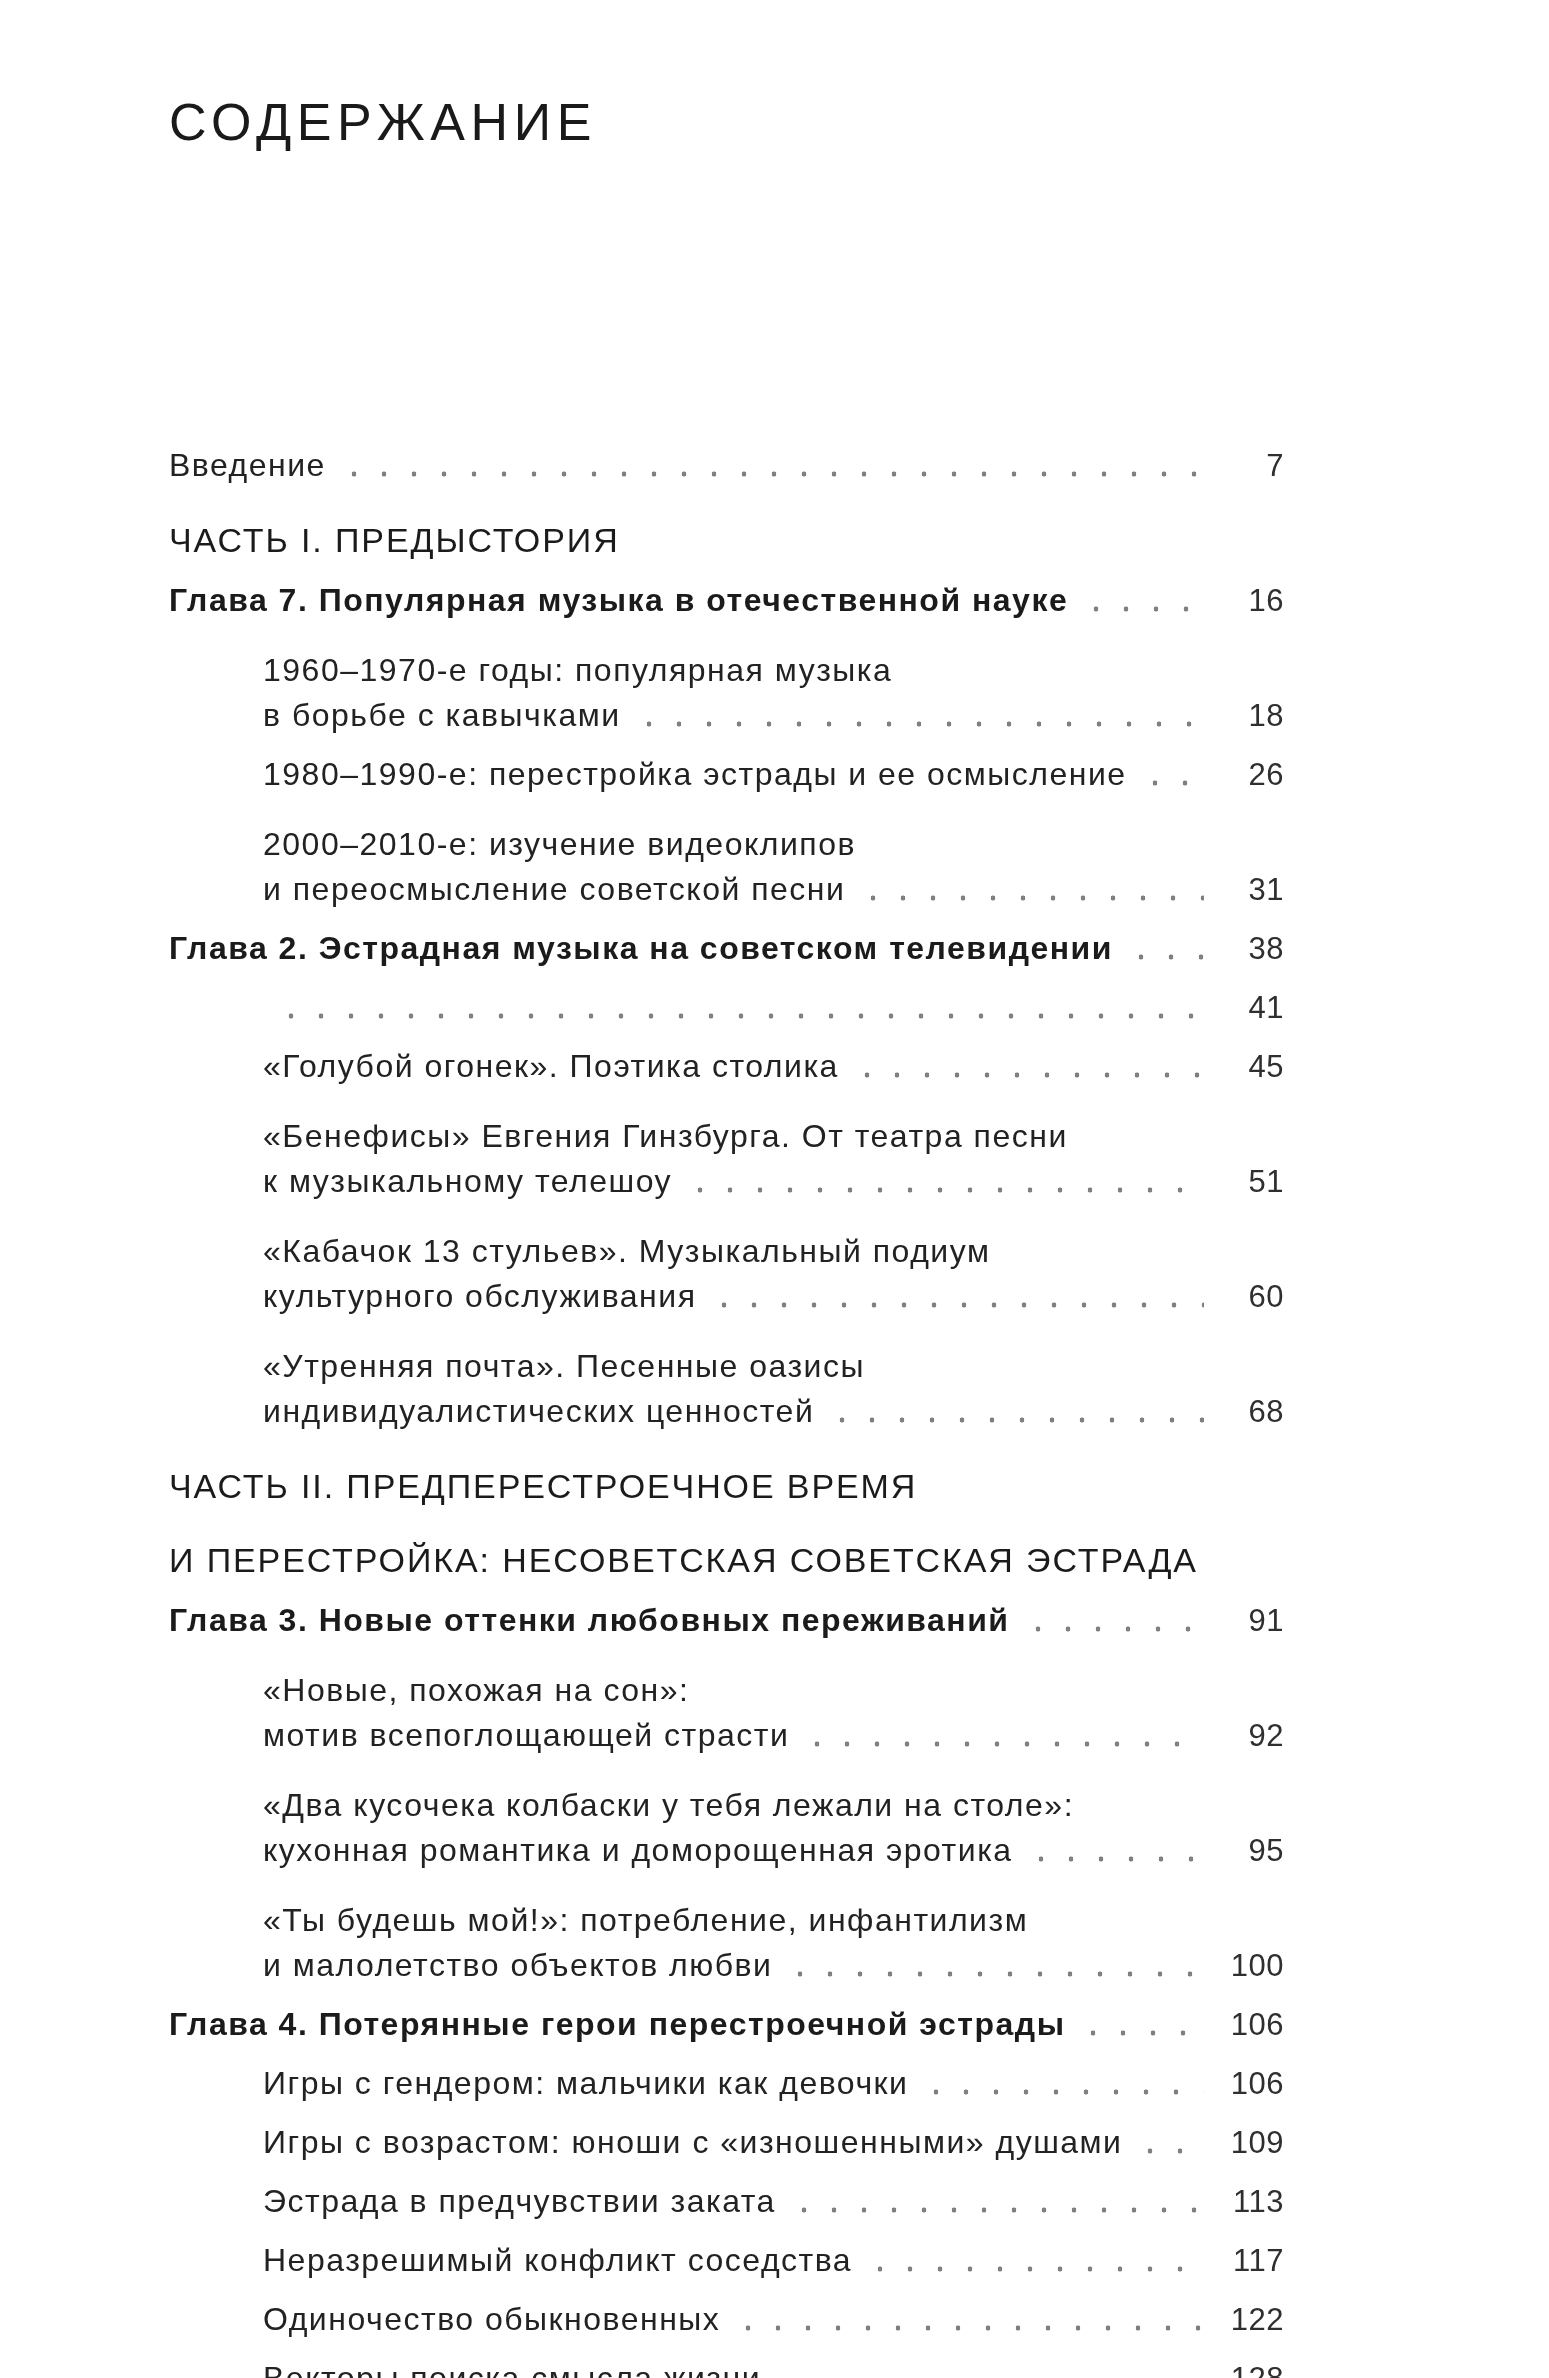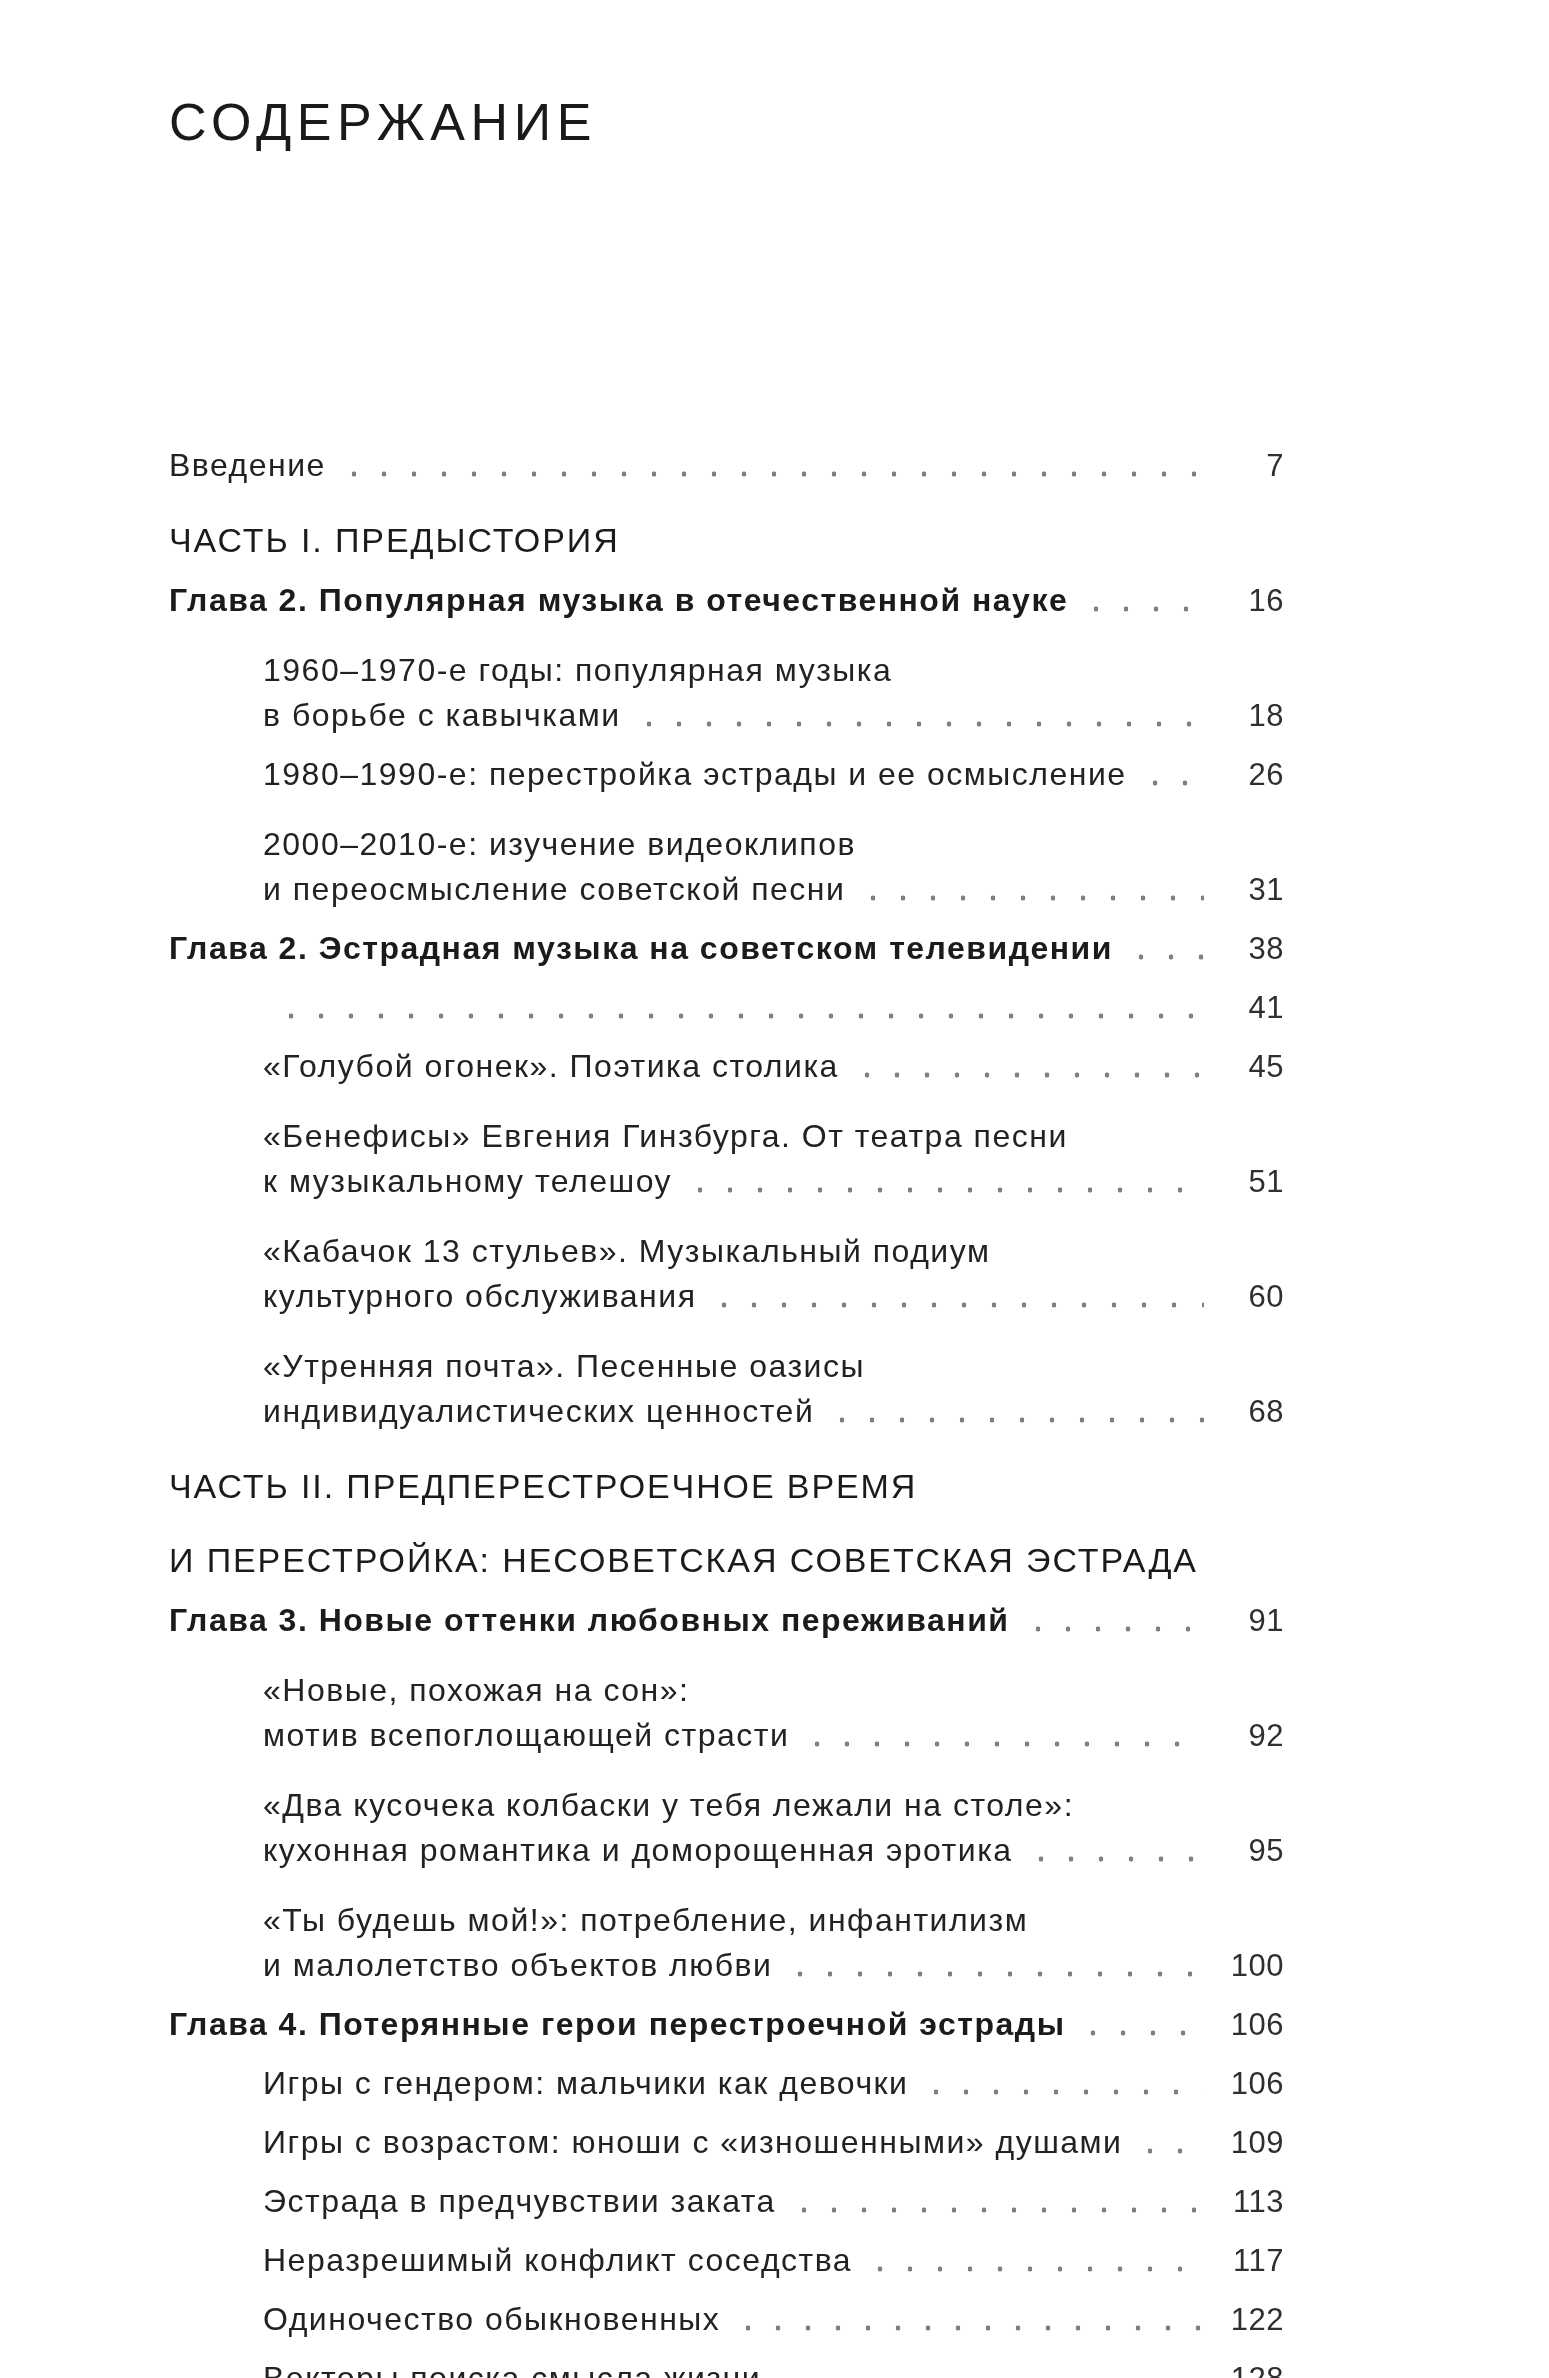--- a/index.html
+++ b/index.html
@@ -104,21 +104,21 @@
           <span class="text">Введение</span>
           <span class="leader"></span>
           <span class="page-num">7</span>
         </div>
       </div>
       <div class="entry part">
         <div class="line">ЧАСТЬ I. ПРЕДЫСТОРИЯ</div>
       </div>
       <div class="entry chapter">
         <div class="line-flex">
-          <span class="text">Глава 2. Популярная музыка в отечественной науке</span>
+          <span class="text">Глава 7. Популярная музыка в отечественной науке</span>
           <span class="leader"></span>
           <span class="page-num">16</span>
         </div>
       </div>
       <div class="entry sub">
         <div class="line">1960–1970-е годы: популярная музыка</div>
         <div class="line-flex">
           <span class="text">в борьбе с кавычками</span>
           <span class="leader"></span>
           <span class="page-num">18</span>

